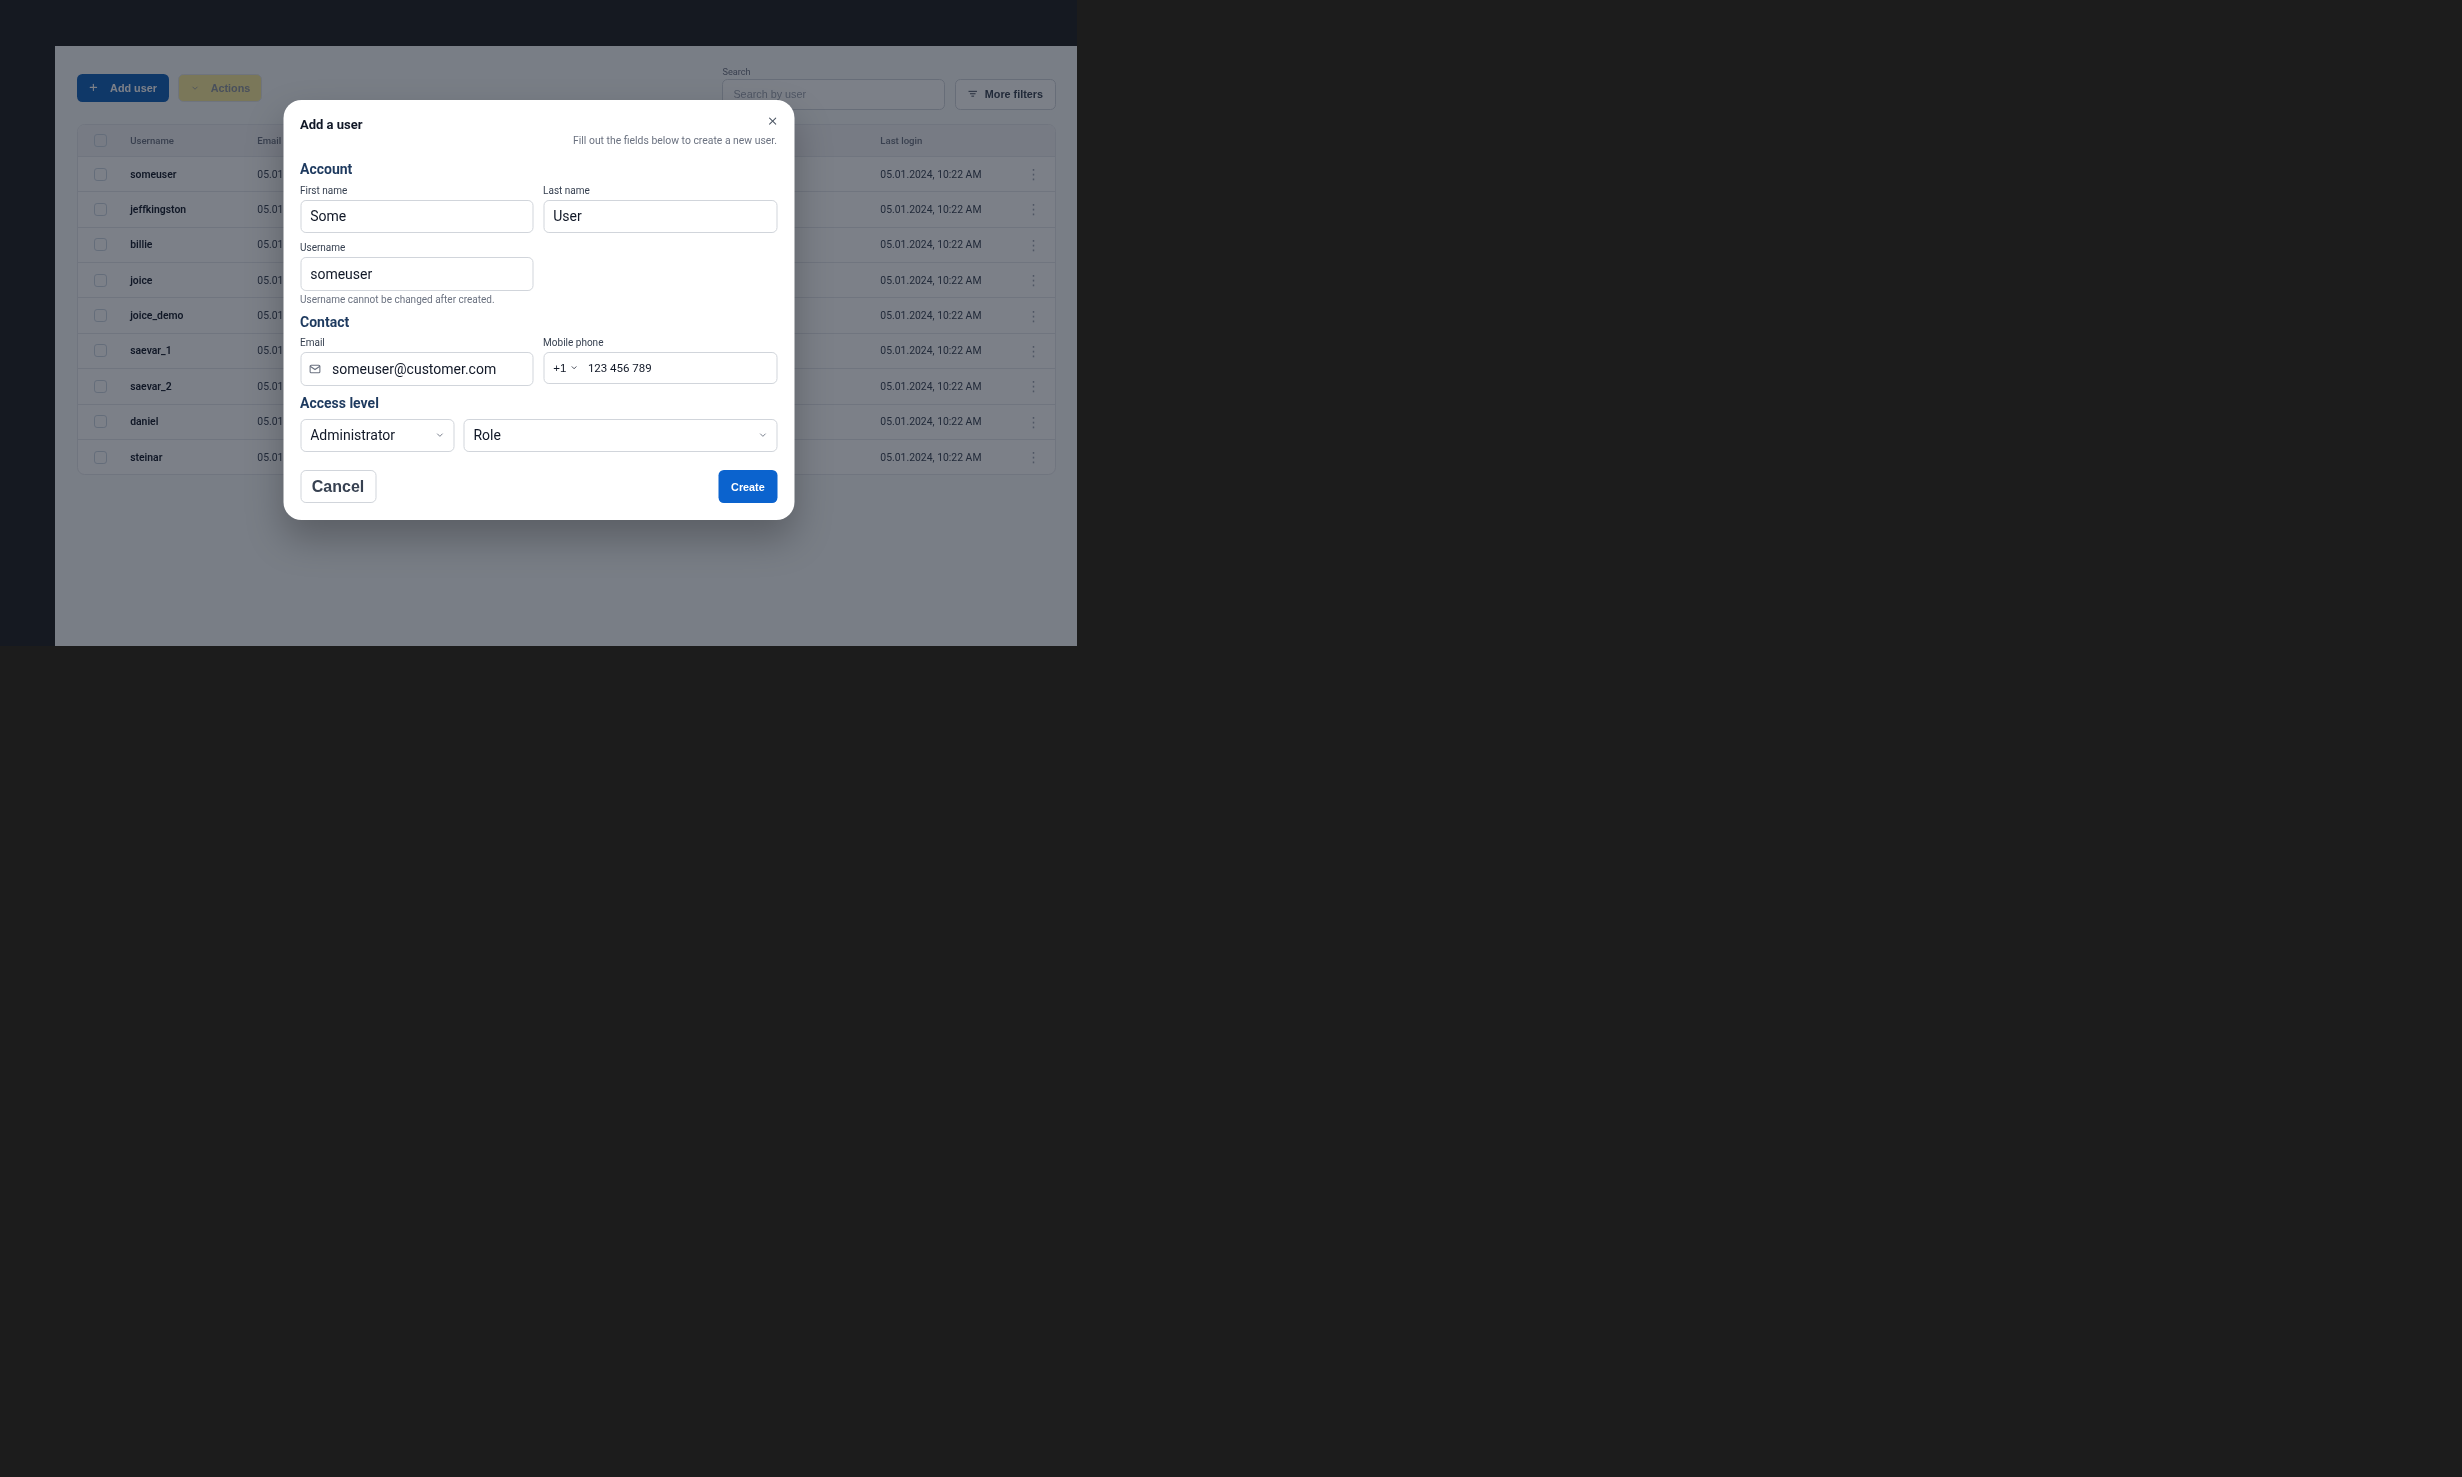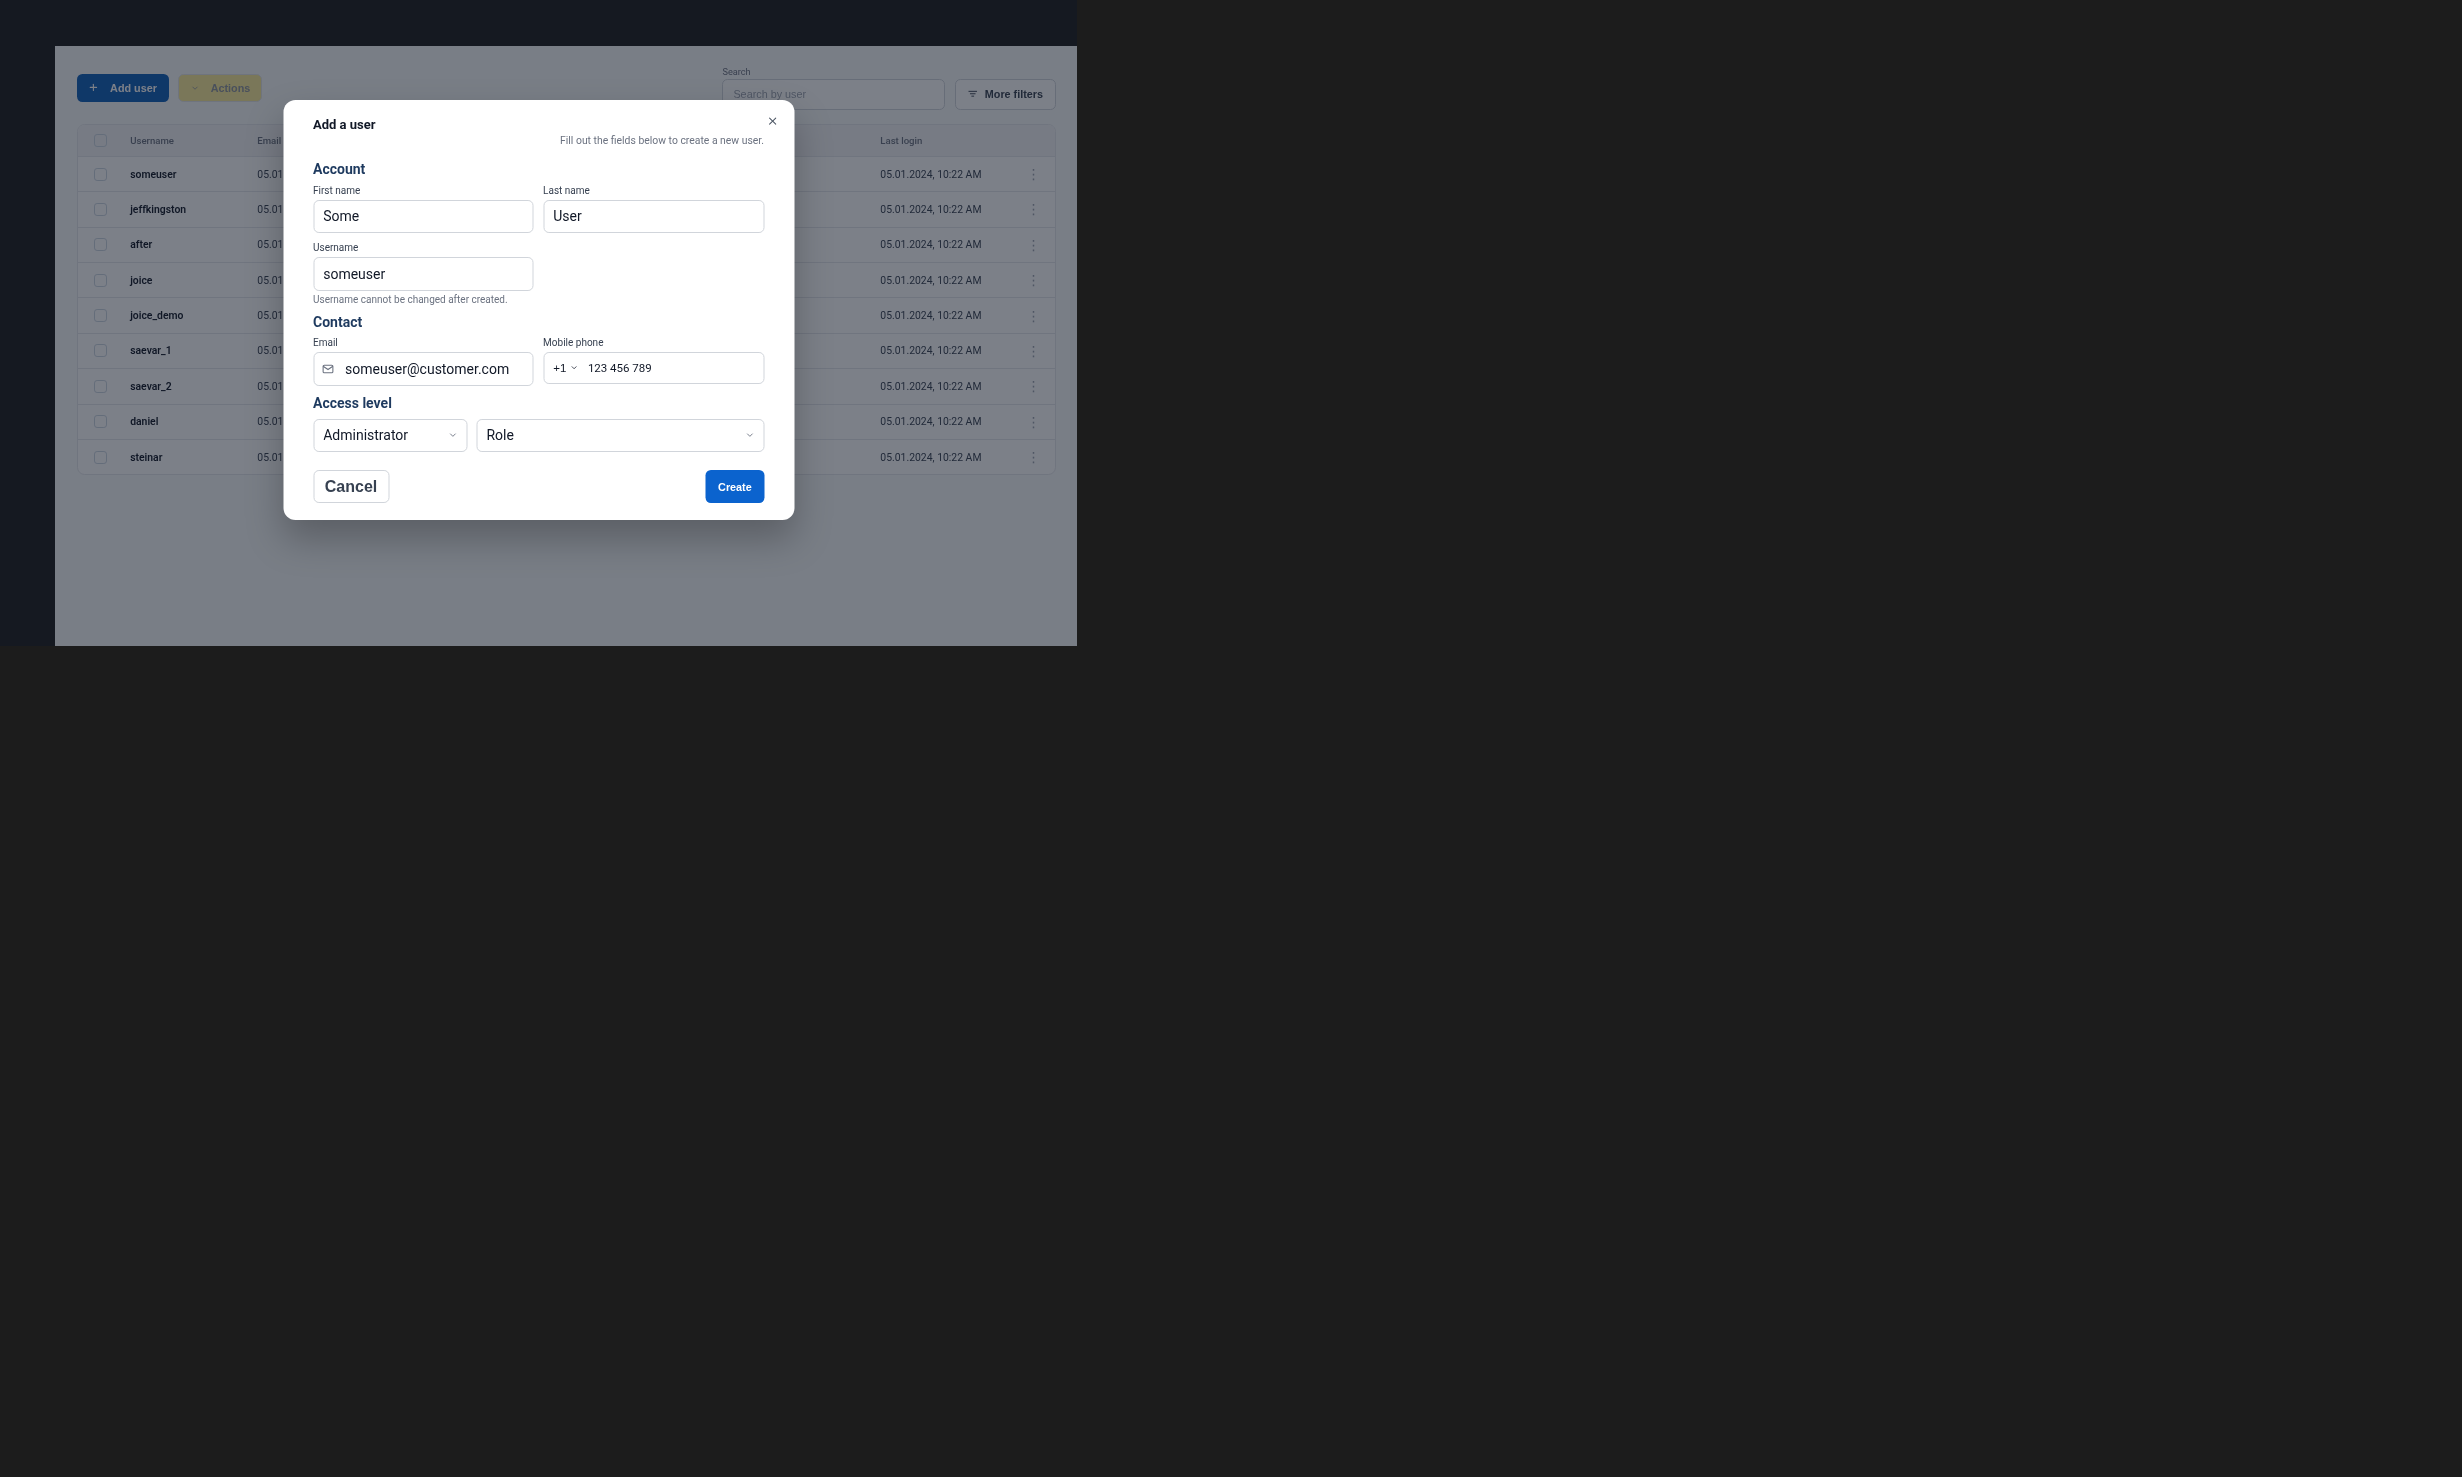--- a/index.html
+++ b/index.html
@@ -141,23 +141,23 @@
 }
 
 
 .modal {
   position: absolute;
   left: 50%;
   top: 100px;
   transform: translateX(-50%);
   width: 511px;
   background: #fff;
-  border-radius: 12px;
+  border-radius: 18px;
   box-shadow: 0 18.5px 37px rgba(0,0,0,0.25);
-  padding: 17px 30px;
+  padding: 17px 17px;
 }
 .modal-close {
   position: absolute;
   top: 10.8px; right: 10.8px;
   width: 21.5px; height: 21.5px;
   display: flex; align-items: center; justify-content: center;
   color: #4b5563;
   cursor: pointer;
   font-size: 14px;
 }
@@ -344,21 +344,21 @@
           <div></div>
           <div></div>
           <div><span class="badge badge-elevated">Elevated</span></div>
           <div>05.01.2024, 10:22 AM</div>
           <div class="dots">⋮</div>
         </div>
         <div class="trow">
           <div>
             <div class="checkbox"></div>
           </div>
-          <div class="uname">after</div>
+          <div class="uname">billie</div>
           <div>05.01.2024, 1</div>
           <div></div>
           <div></div>
           <div><span class="badge badge-normal">Normal</span></div>
           <div>05.01.2024, 10:22 AM</div>
           <div class="dots">⋮</div>
         </div>
         <div class="trow">
           <div>
             <div class="checkbox"></div>

